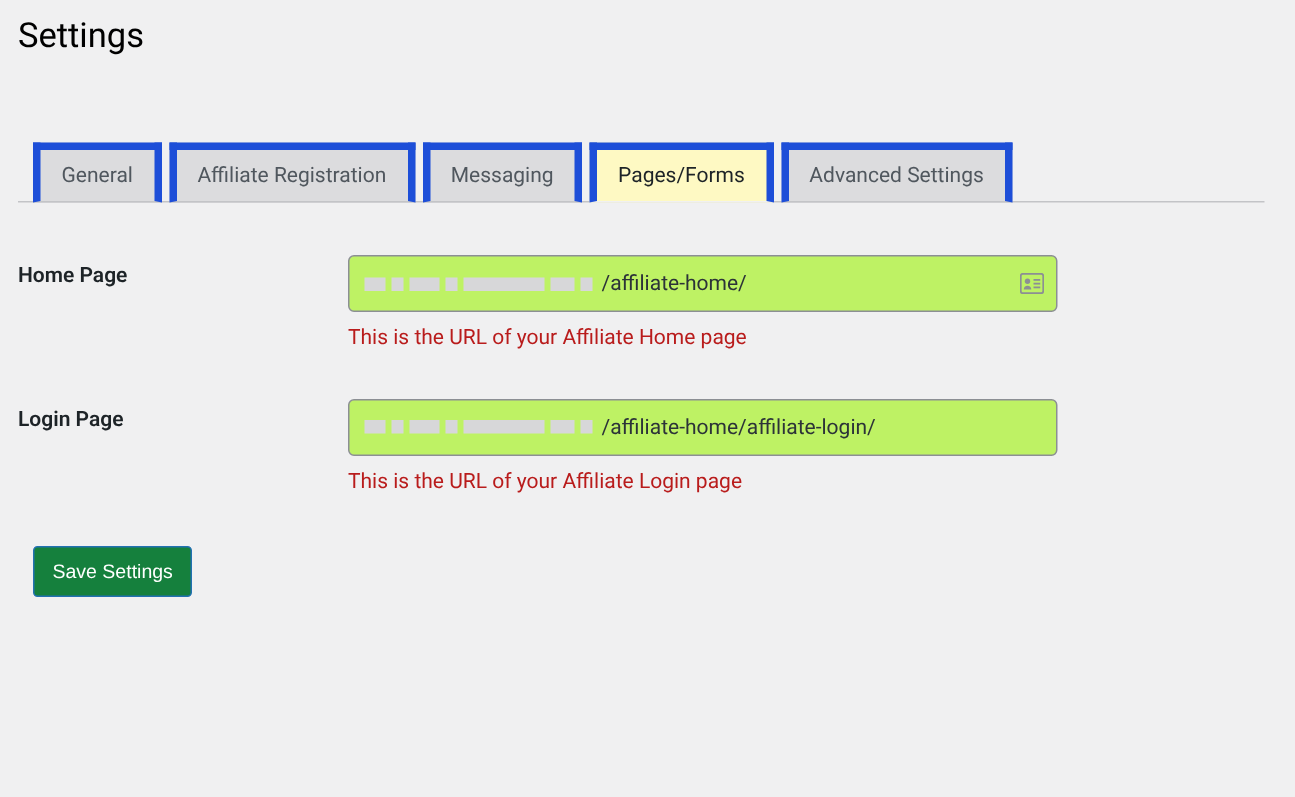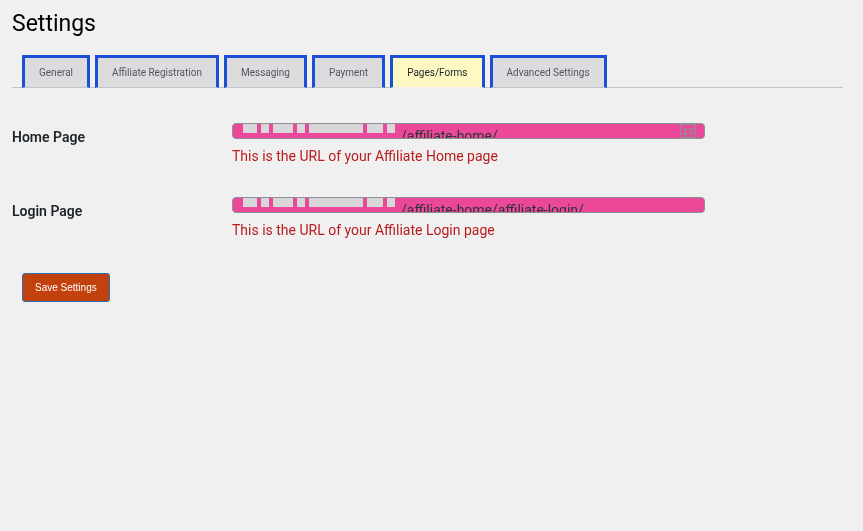--- a/index.html
+++ b/index.html
@@ -40,29 +40,30 @@
       position: absolute;
       left: 0;
       right: 0;
       bottom: 0;
       height: 1px;
       background: #c3c4c7;
       z-index: 0;
     }
     .nav-tab {
       background: #dcdcde;
-      border: 3px solid #1d4ed8;
+      border: 5px solid #1d4ed8;
       border-bottom: 1px solid #c3c4c7;
       color: #50575e;
-      font-size: 10px;
+      font-size: 14px;
       padding: 8px 14px;
       cursor: pointer;
       position: relative;
       z-index: 1;
       line-height: 1.3;
+      margin-top: 40px;
     }
     .nav-tab.active {
       background: #fef9c3;
       border-bottom-color: #f0f0f1;
       color: #1d2327;
     }
     .form-table {
       width: 100%;
       border-collapse: collapse;
       margin-top: 20px;
@@ -79,26 +80,26 @@
       padding: 20px 10px 20px 0;
       vertical-align: top;
       line-height: 1.3;
     }
     .form-table td {
       padding: 15px 10px 15px 0;
       vertical-align: top;
     }
     .url-row {
       display: flex;
-      align-items: flex-start;
+      align-items: center;
       width: 473px;
       border: 1px solid #8c8f94;
       border-radius: 4px;
-      background: #ec4899;
-      height: 16px;
+      background: #bef264;
+      height: 38px;
       overflow: hidden;
     }
     .url-prefix {
       display: flex;
       align-items: center;
       padding: 0 6px 0 10px;
       gap: 4px;
       flex-shrink: 0;
     }
     .blur-block {
@@ -126,42 +127,41 @@
       font-size: 14px;
       color: #b91c1c;
       margin-top: 8px;
       line-height: 1.4;
     }
     .submit-row {
       margin-top: 18px;
       padding-left: 10px;
     }
     .button-primary {
-      background: #c2410c;
+      background: #15803d;
       border: 1px solid #2271b1;
       color: #fff;
-      font-size: 10px;
+      font-size: 13px;
       padding: 6px 12px;
       border-radius: 3px;
       cursor: pointer;
       line-height: 1.5;
     }
   </style>
 </head>
 <body>
 
 <div class="wrap">
   <h1>Settings</h1>
 
   <div class="tabs-wrapper">
     <div class="nav-tabs">
       <div class="nav-tab">General</div>
       <div class="nav-tab">Affiliate Registration</div>
       <div class="nav-tab">Messaging</div>
-      <div class="nav-tab">Payment</div>
       <div class="nav-tab active">Pages/Forms</div>
       <div class="nav-tab">Advanced Settings</div>
     </div>
     <div class="nav-tabs-line"></div>
   </div>
 
   <table class="form-table">
     <tbody>
         <tr>
       <th>Home Page</th>

